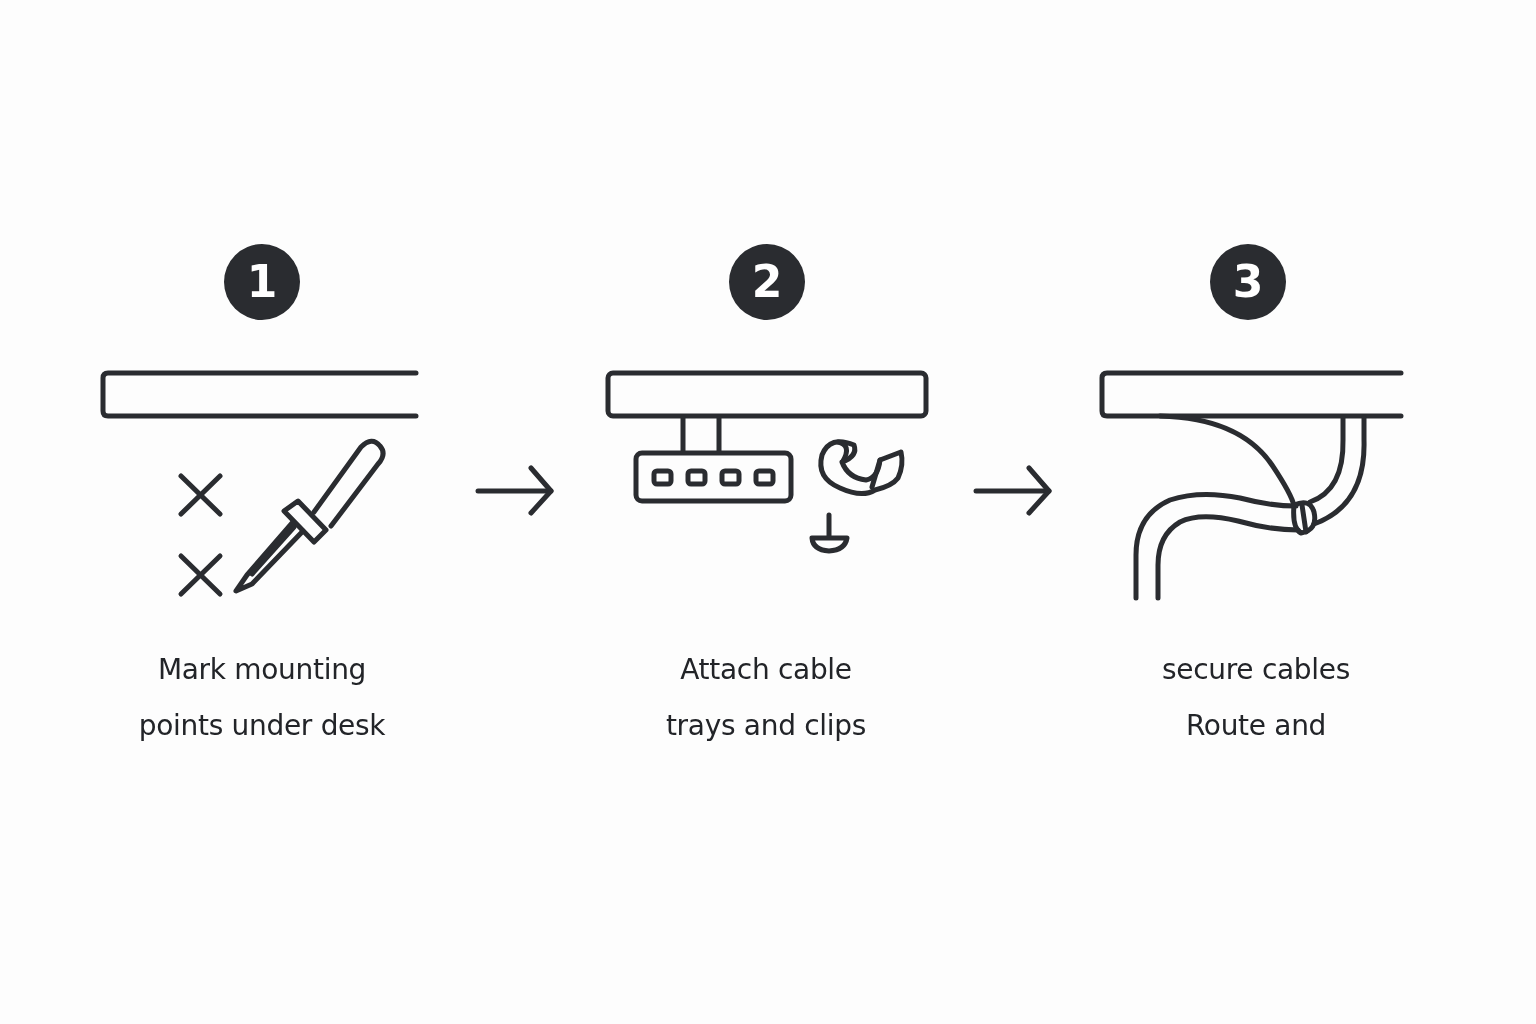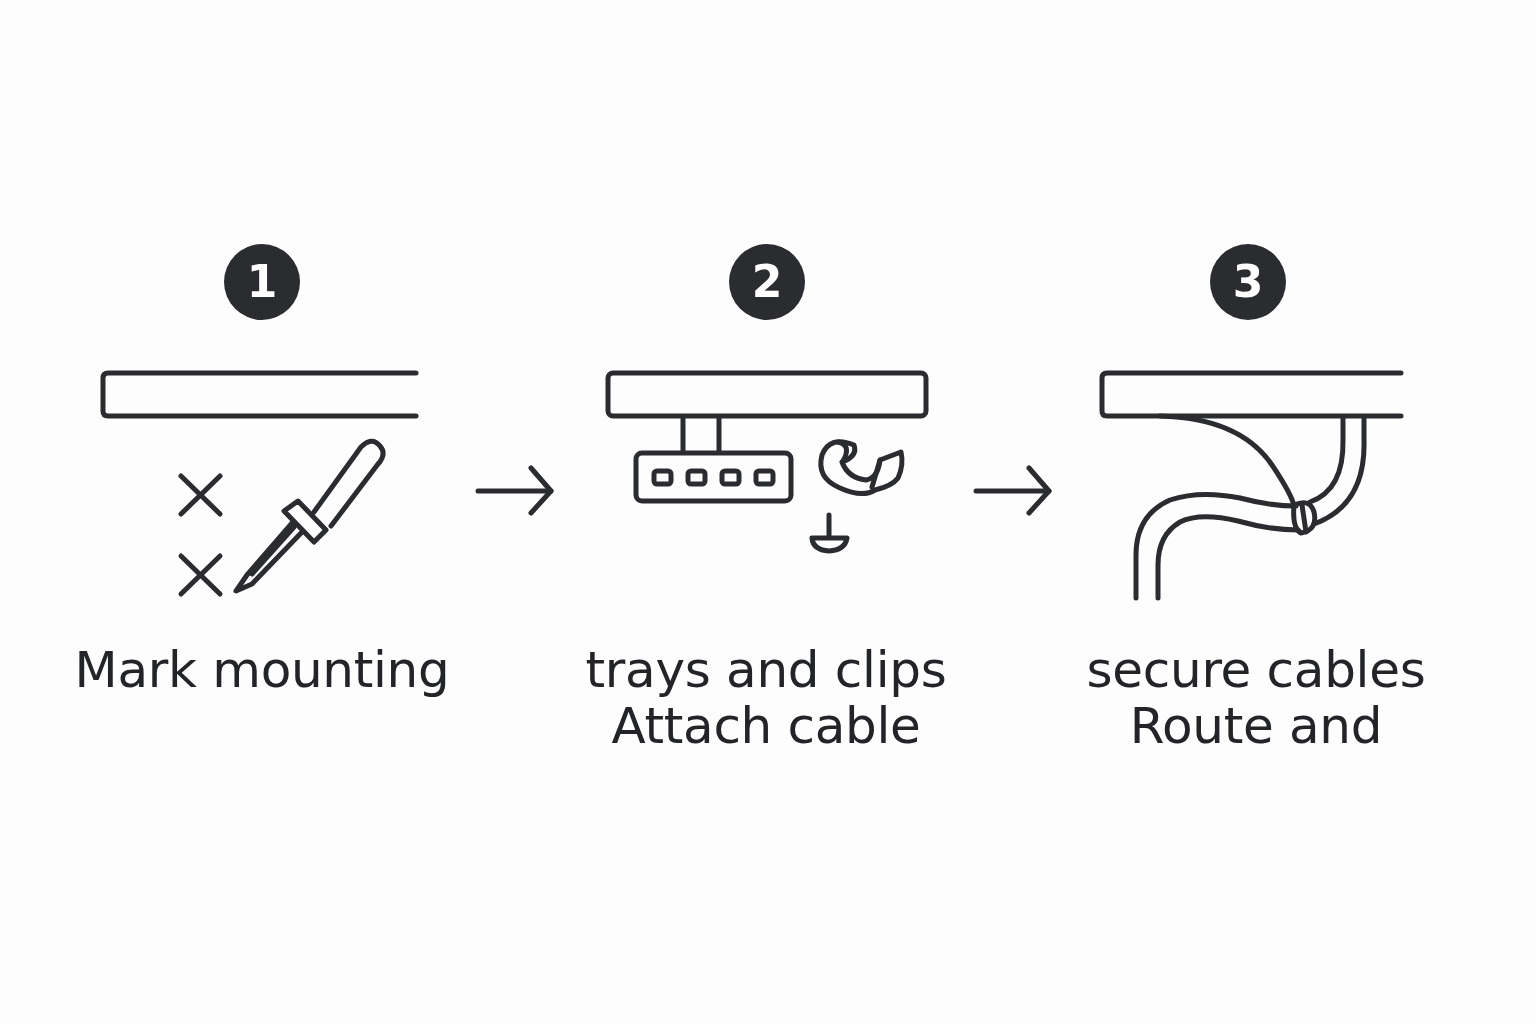--- a/index.html
+++ b/index.html
@@ -34,21 +34,21 @@
       font-size: 44px;
       line-height: 76px;
       text-align: center;
     }
     .caption {
       position: absolute;
       top: 642px;
       width: 420px;
       text-align: center;
       font-family: "DejaVu Sans", sans-serif;
-      font-size: 50px;
+      font-size: 28px;
       line-height: 56px;
       color: #222428;
       letter-spacing: -0.3px;
     }
     .caption span { display: block; }
     svg.illus {
       position: absolute;
       top: 0;
       left: 0;
       width: 1536px;
@@ -138,30 +138,31 @@
     </g>
   </g>
 </svg>
 
 <div class="step" style="left:52px;">
   <div class="badge" style="left:172px;">
     <span>1</span>
   </div>
   <div class="caption">
     <span>Mark mounting</span>
+    <span>points under desk</span>
   </div>
 </div>
 
 <div class="step" style="left:556px;">
   <div class="badge" style="left:173px;">
     <span>2</span>
   </div>
   <div class="caption">
+    <span>Attach cable</span>
     <span>trays and clips</span>
-    <span>Attach cable</span>
   </div>
 </div>
 
 <div class="step" style="left:1046px;">
   <div class="badge" style="left:164px;">
     <span>3</span>
   </div>
   <div class="caption">
     <span>secure cables</span>
     <span>Route and</span>

